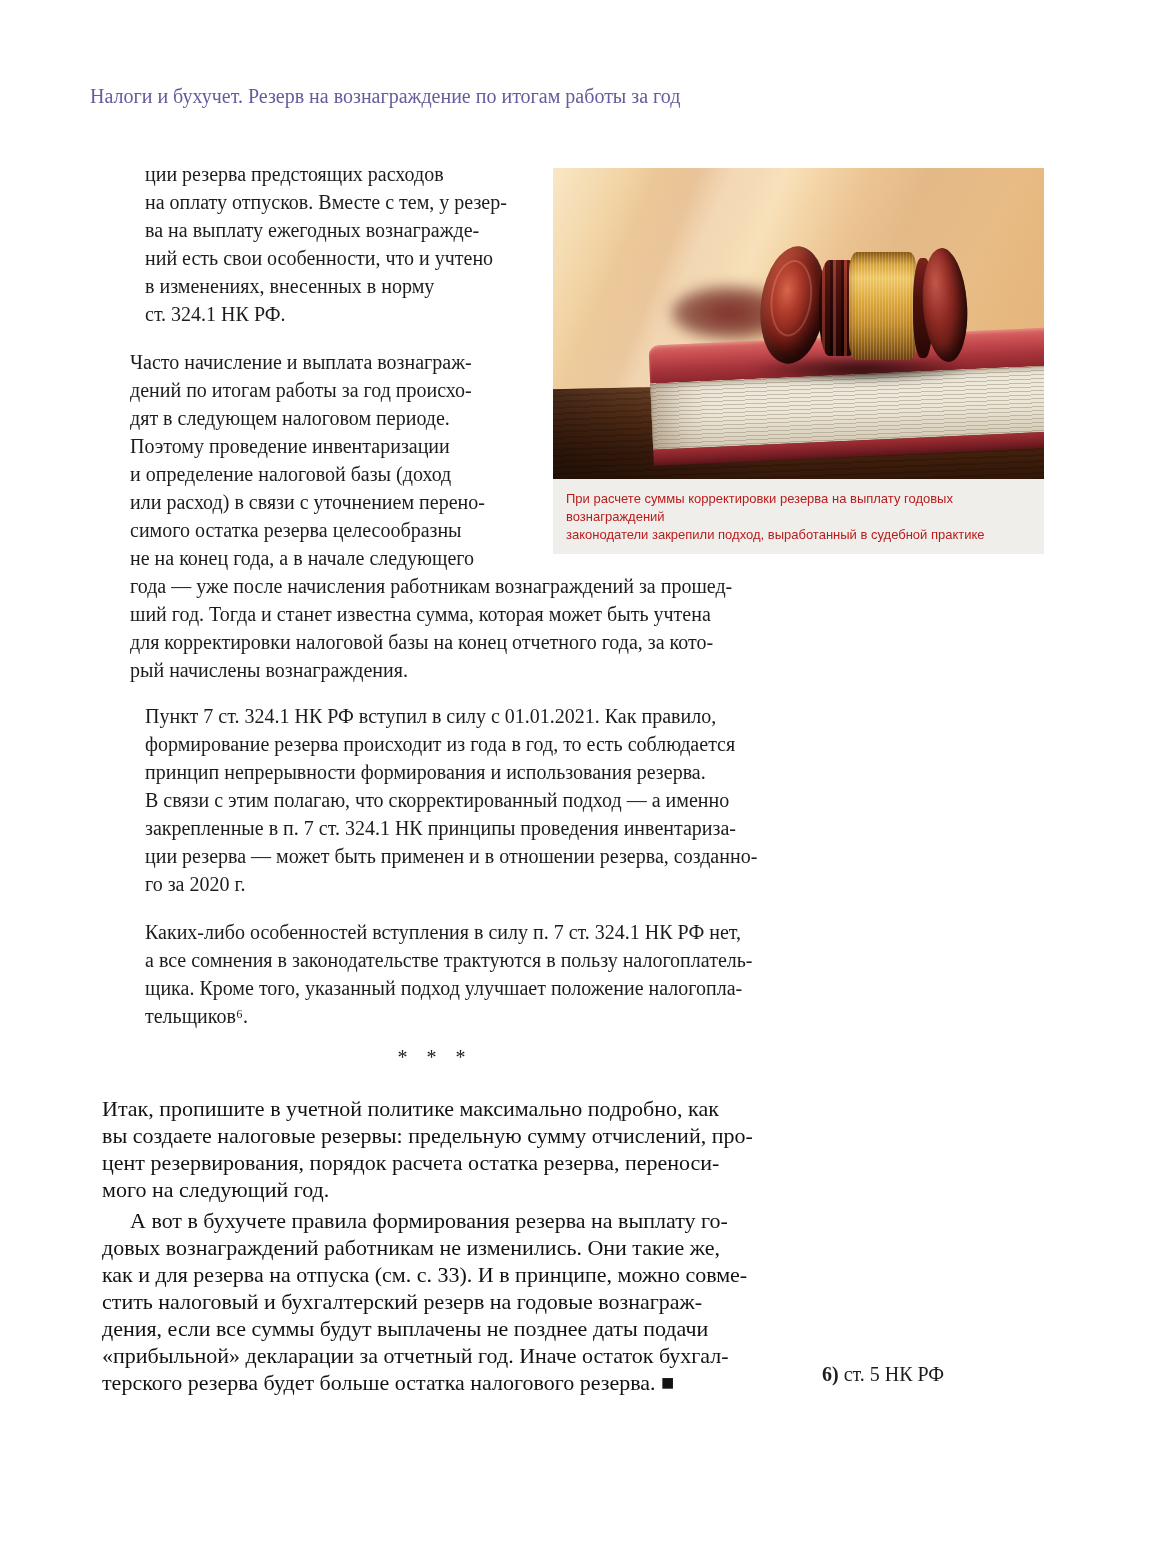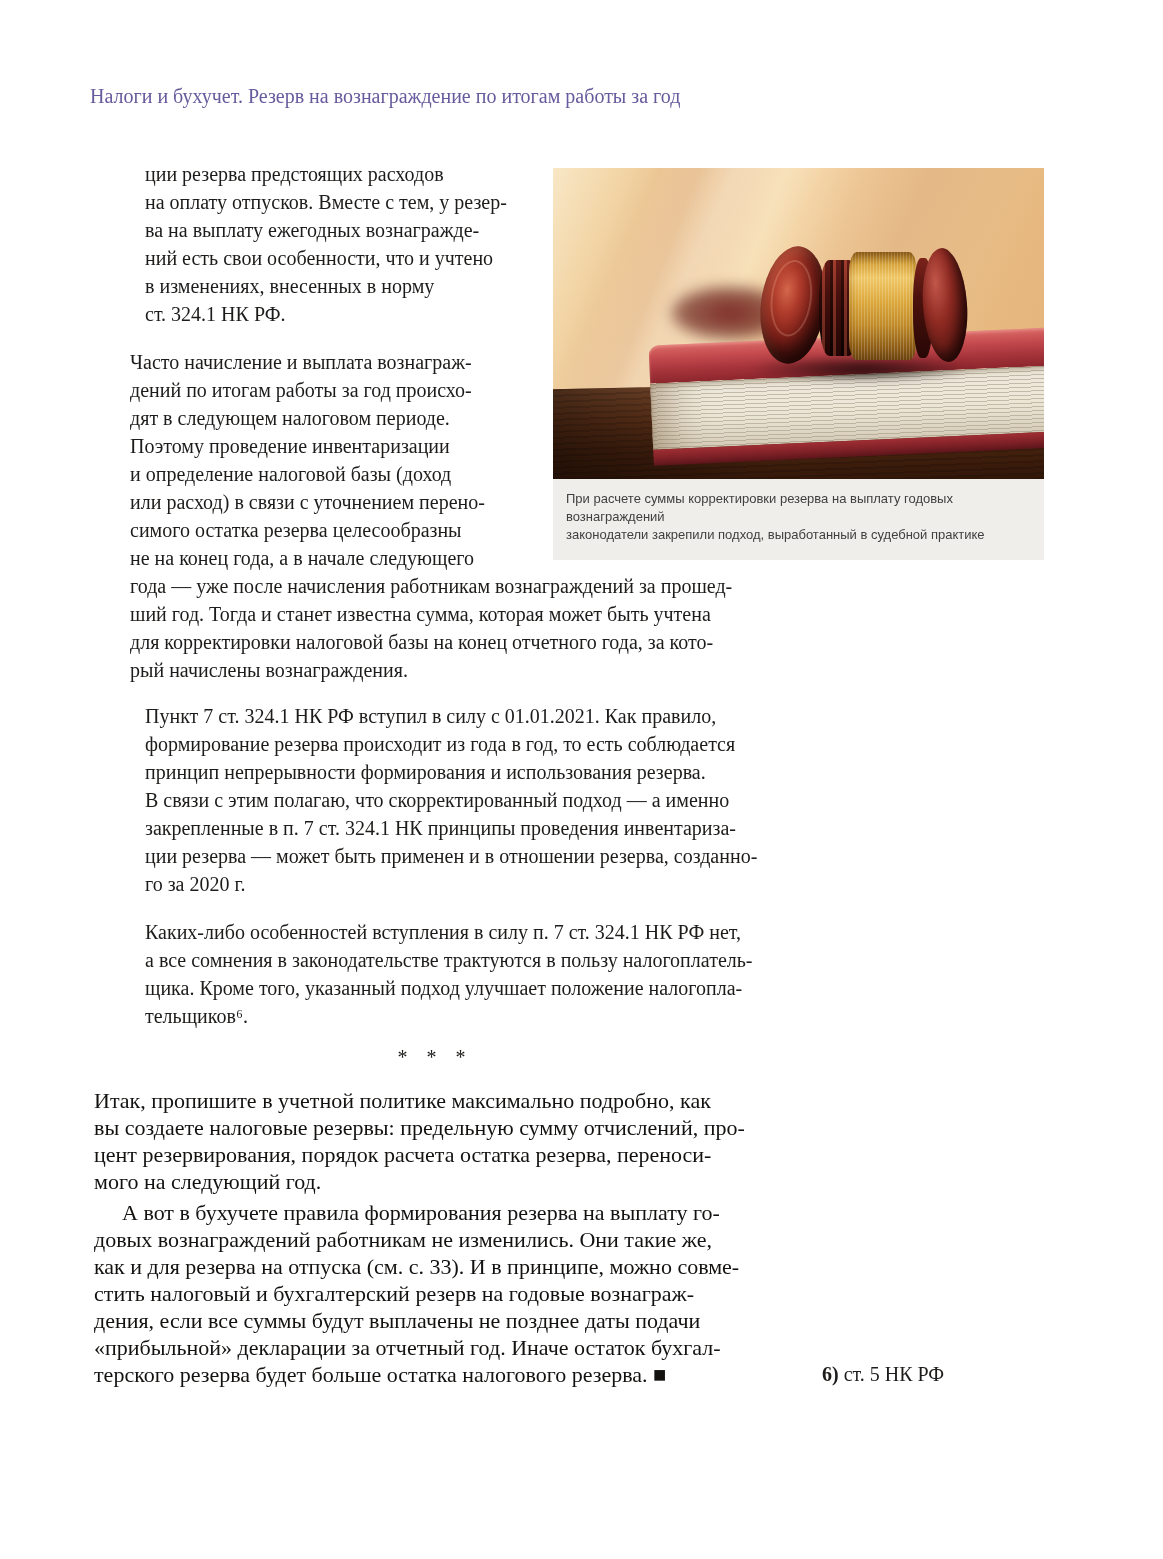--- a/index.html
+++ b/index.html
@@ -32,21 +32,21 @@
   .p4{left:145px;top:918px;width:680px;}
   .separator{
     position:absolute;left:90px;top:1046px;width:690px;
     text-align:center;font-size:20px;letter-spacing:7px;color:#1e1c1a;
   }
   .para-main{
     position:absolute;
     font-size:22px;line-height:27px;
     white-space:pre-line;
     color:#141210;
-    margin:4px;
+    margin:12px;
   }
   .p5{left:90px;top:1083px;width:732px;}
   .p6{left:90px;top:1195px;width:732px;text-indent:28px;}
   
   .footnote{
     position:absolute;left:822px;top:1354px;
     font-size:20px;color:#1e1c1a;margin-top:9px;
   }
   .footnote .fn-marker{font-weight:bold;margin-right:5px;}
   .pagenum{
@@ -144,23 +144,23 @@
     background:linear-gradient(180deg,#7c231b 0%,#4c110d 40%,#270705 100%);
   }
   .cap-right{
     position:absolute;left:162px;top:4px;width:44px;height:114px;border-radius:50%;
     transform:rotate(-4deg);
     background:radial-gradient(ellipse at 32% 30%, #c2564a 0%, #8e2a22 36%, #531410 72%, #280706 96%);
     box-shadow:inset -5px -8px 12px rgba(0,0,0,.55);
   }
   .caption{
     background:#f0eeea;
-    padding:11px 13px 16px 13px;
+    padding:11px 13px 10px 13px;
     font-family:"Liberation Sans", sans-serif;
-    font-size:13px;line-height:18px;color:#404040;
+    font-size:13px;line-height:18px;color:#b91c1c;
     white-space:pre-line;
   }
 </style>
 </head>
 <body>
 
 <div class="page">
 
   <div class="header">
     <span class="brand">Налоги и бухучет.</span><span class="htopic"> Резерв на вознаграждение по итогам работы за год</span>

